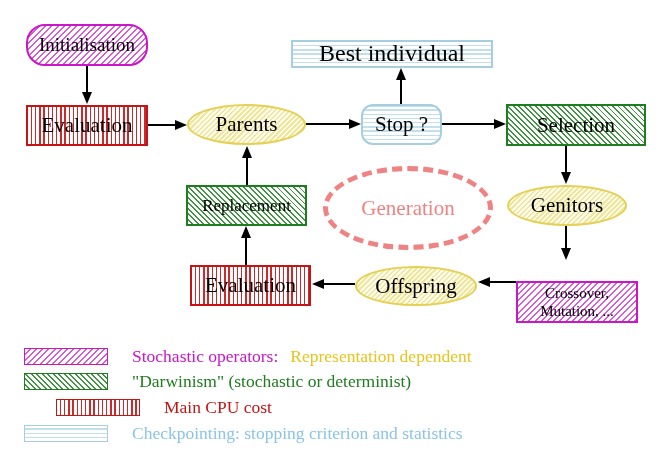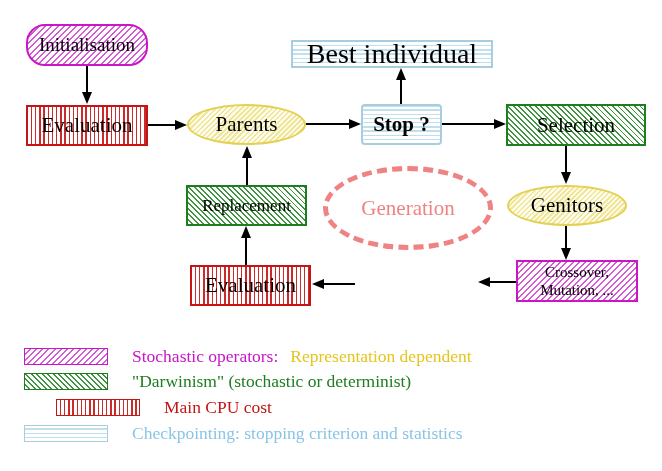--- a/index.html
+++ b/index.html
@@ -27,21 +27,21 @@
   }
   .hatch-cyan{
     border:2px solid #a6cede;
     background:repeating-linear-gradient(0deg,#fff 0px,#fff 2.8px,#c2dfec 2.8px,#c2dfec 4.2px);
   }
   .hatch-yellow{
     border:2px solid #e4d055;
     background:repeating-linear-gradient(135deg,#fffdef 0px,#fffdef 1.8px,#f1e79c 1.8px,#f1e79c 3.6px);
   }
   .ellipse{border-radius:50%;}
-  .rounded{border-radius:4px;font-weight:bold;}
+  .rounded{border-radius:12px;}
   .gen-ellipse{
     position:absolute;border:5px dashed var(--salmon,#ef8282);border-radius:50%;
     display:flex;align-items:center;justify-content:center;
     color:var(--salmon,#ef8282);font-size:21px;box-sizing:border-box;
   }
   
   .hline{position:absolute;height:2px;background:#000;}
   .vline{position:absolute;width:2px;background:#000;}
   .head{position:absolute;width:0;height:0;}
   .head.r{border-top:5px solid transparent;border-bottom:5px solid transparent;border-left:12px solid #000;}
@@ -51,52 +51,53 @@
   
   .legend-row{position:absolute;left:24px;display:flex;align-items:center;}
   .swatch{width:84px;height:17px;box-sizing:border-box;flex:0 0 auto;}
   .legend-row .swatch{border-width:1.5px;}
   .legend-text{margin-left:24px;font-size:17.5px;white-space:nowrap;}
   .t-magenta{color:var(--magenta,#c816c8);}
   .t-gold{color:var(--gold,#e5c51e);margin-left:12px;}
   .t-green{color:var(--green,#1e7d1e);}
   .t-red{color:var(--red,#c41414);}
   .t-cyan{color:var(--cyan,#8ac4e6);}
-  .two-line{font-size:15px;white-space:normal;line-height:1.2;}
+  .two-line{font-size:15px;white-space:normal;line-height:1.2;margin-top:21px;}
 </style>
 </head>
 <body>
 
 <div class="canvas">
 
   <div class="node hatch-magenta" style="left:26px;top:24px;width:122px;height:42px;border-radius:19px;">Initialisation</div>
 
   <div class="node hatch-red" style="left:26px;top:105px;width:122px;height:41px;font-size:21px;">Evaluation</div>
 
   <div class="node hatch-yellow ellipse" style="left:187px;top:104px;width:119px;height:41px;font-size:21px;">Parents</div>
 
-  <div class="node hatch-cyan" style="left:291px;top:40px;width:202px;height:28px;font-size:28px;">Best individual</div>
+  <div class="node hatch-cyan" style="left:291px;top:40px;width:202px;height:28px;font-size:24px;">Best individual</div>
 
   <div class="node hatch-cyan rounded" style="left:361px;top:104px;width:81px;height:41px;font-size:21px;">Stop ?</div>
 
   <div class="node hatch-green" style="left:506px;top:104px;width:140px;height:42px;font-size:21px;">Selection</div>
 
   <div class="node hatch-green" style="left:186px;top:185px;width:121px;height:41px;font-size:17px;">Replacement</div>
 
   <div class="gen-ellipse" style="left:323px;top:166px;width:170px;height:84px;">Generation</div>
 
   <div class="node hatch-yellow ellipse" style="left:507px;top:185px;width:120px;height:41px;font-size:21px;">Genitors</div>
 
   <div class="node hatch-magenta two-line" style="left:516px;top:260px;width:122px;height:42px;flex-direction:column;">
     <span>Crossover,</span>
     <span>Mutation, ...</span>
   </div>
 
   <div class="node hatch-red" style="left:190px;top:265px;width:121px;height:41px;font-size:21px;">Evaluation</div>
 
+  <div class="node hatch-yellow ellipse" style="left:355px;top:266px;width:122px;height:40px;font-size:21px;">Offspring</div>
 
   <div>
     <div class="vline" style="left:86px;top:66px;height:27px;"></div>
     <div class="head d" style="left:82px;top:92px;"></div>
   </div>
   <div>
     <div class="hline" style="left:148px;top:124px;width:28px;"></div>
     <div class="head r" style="left:175px;top:120px;"></div>
   </div>
   <div>

